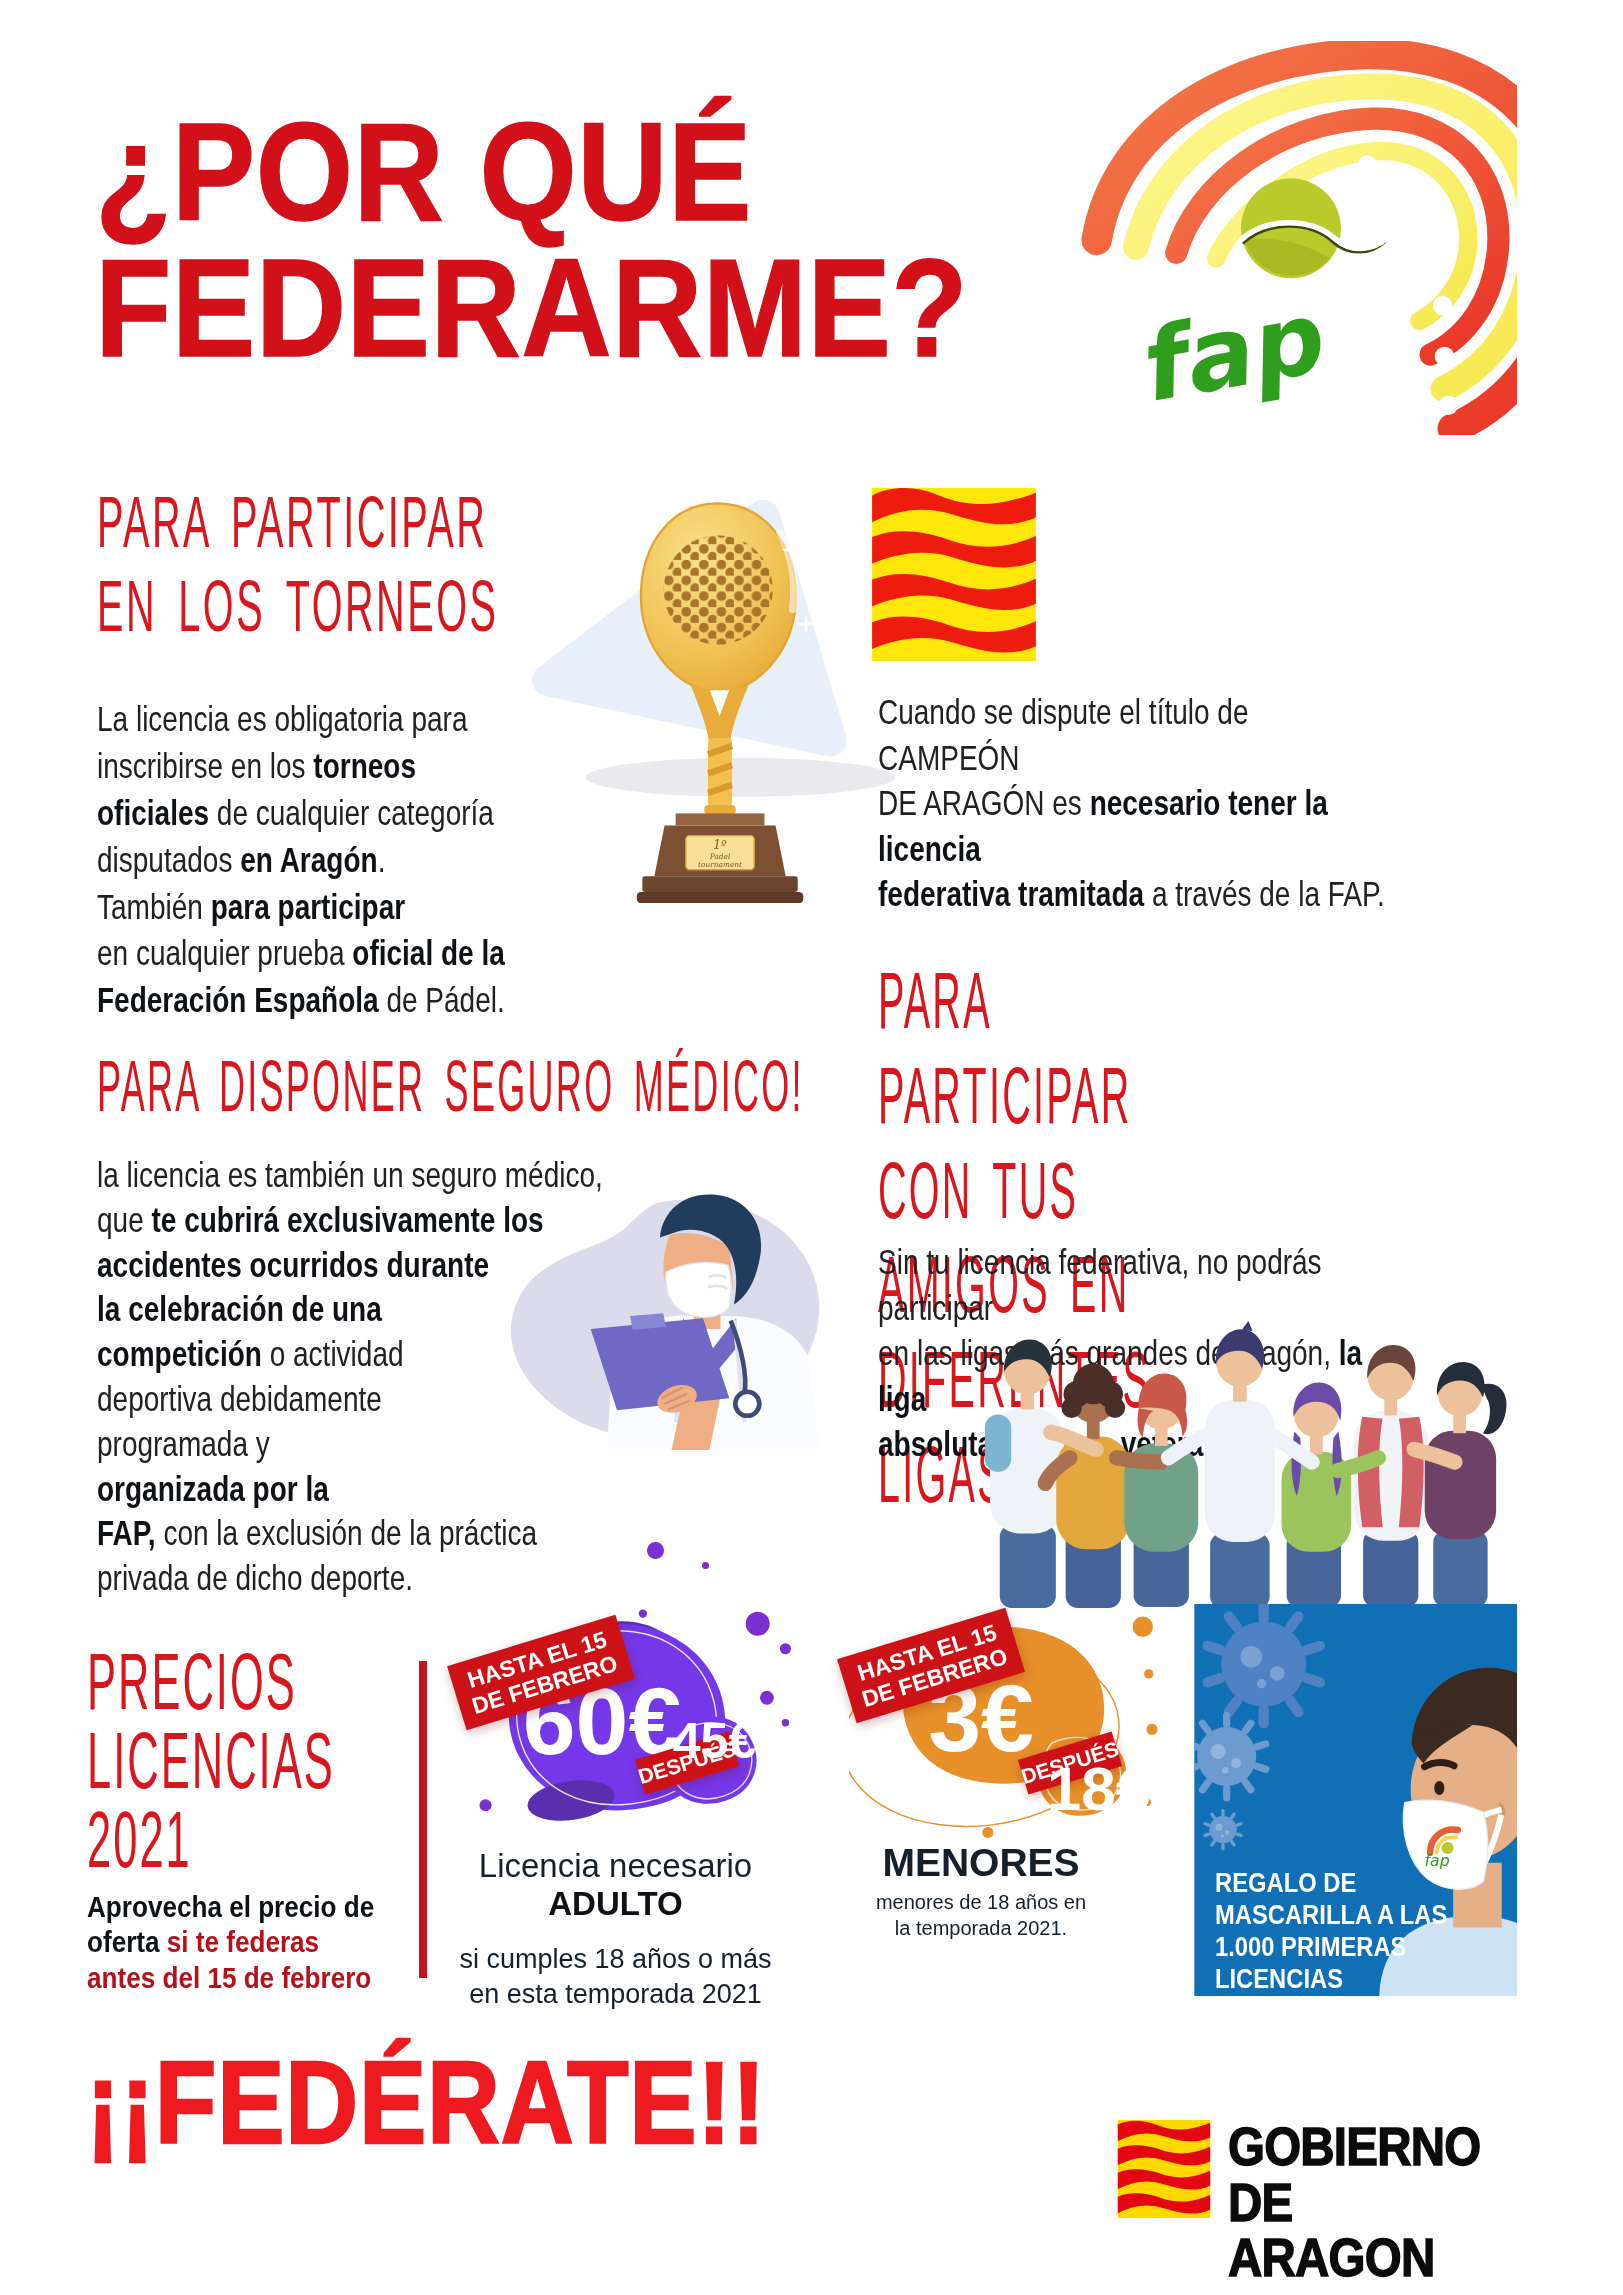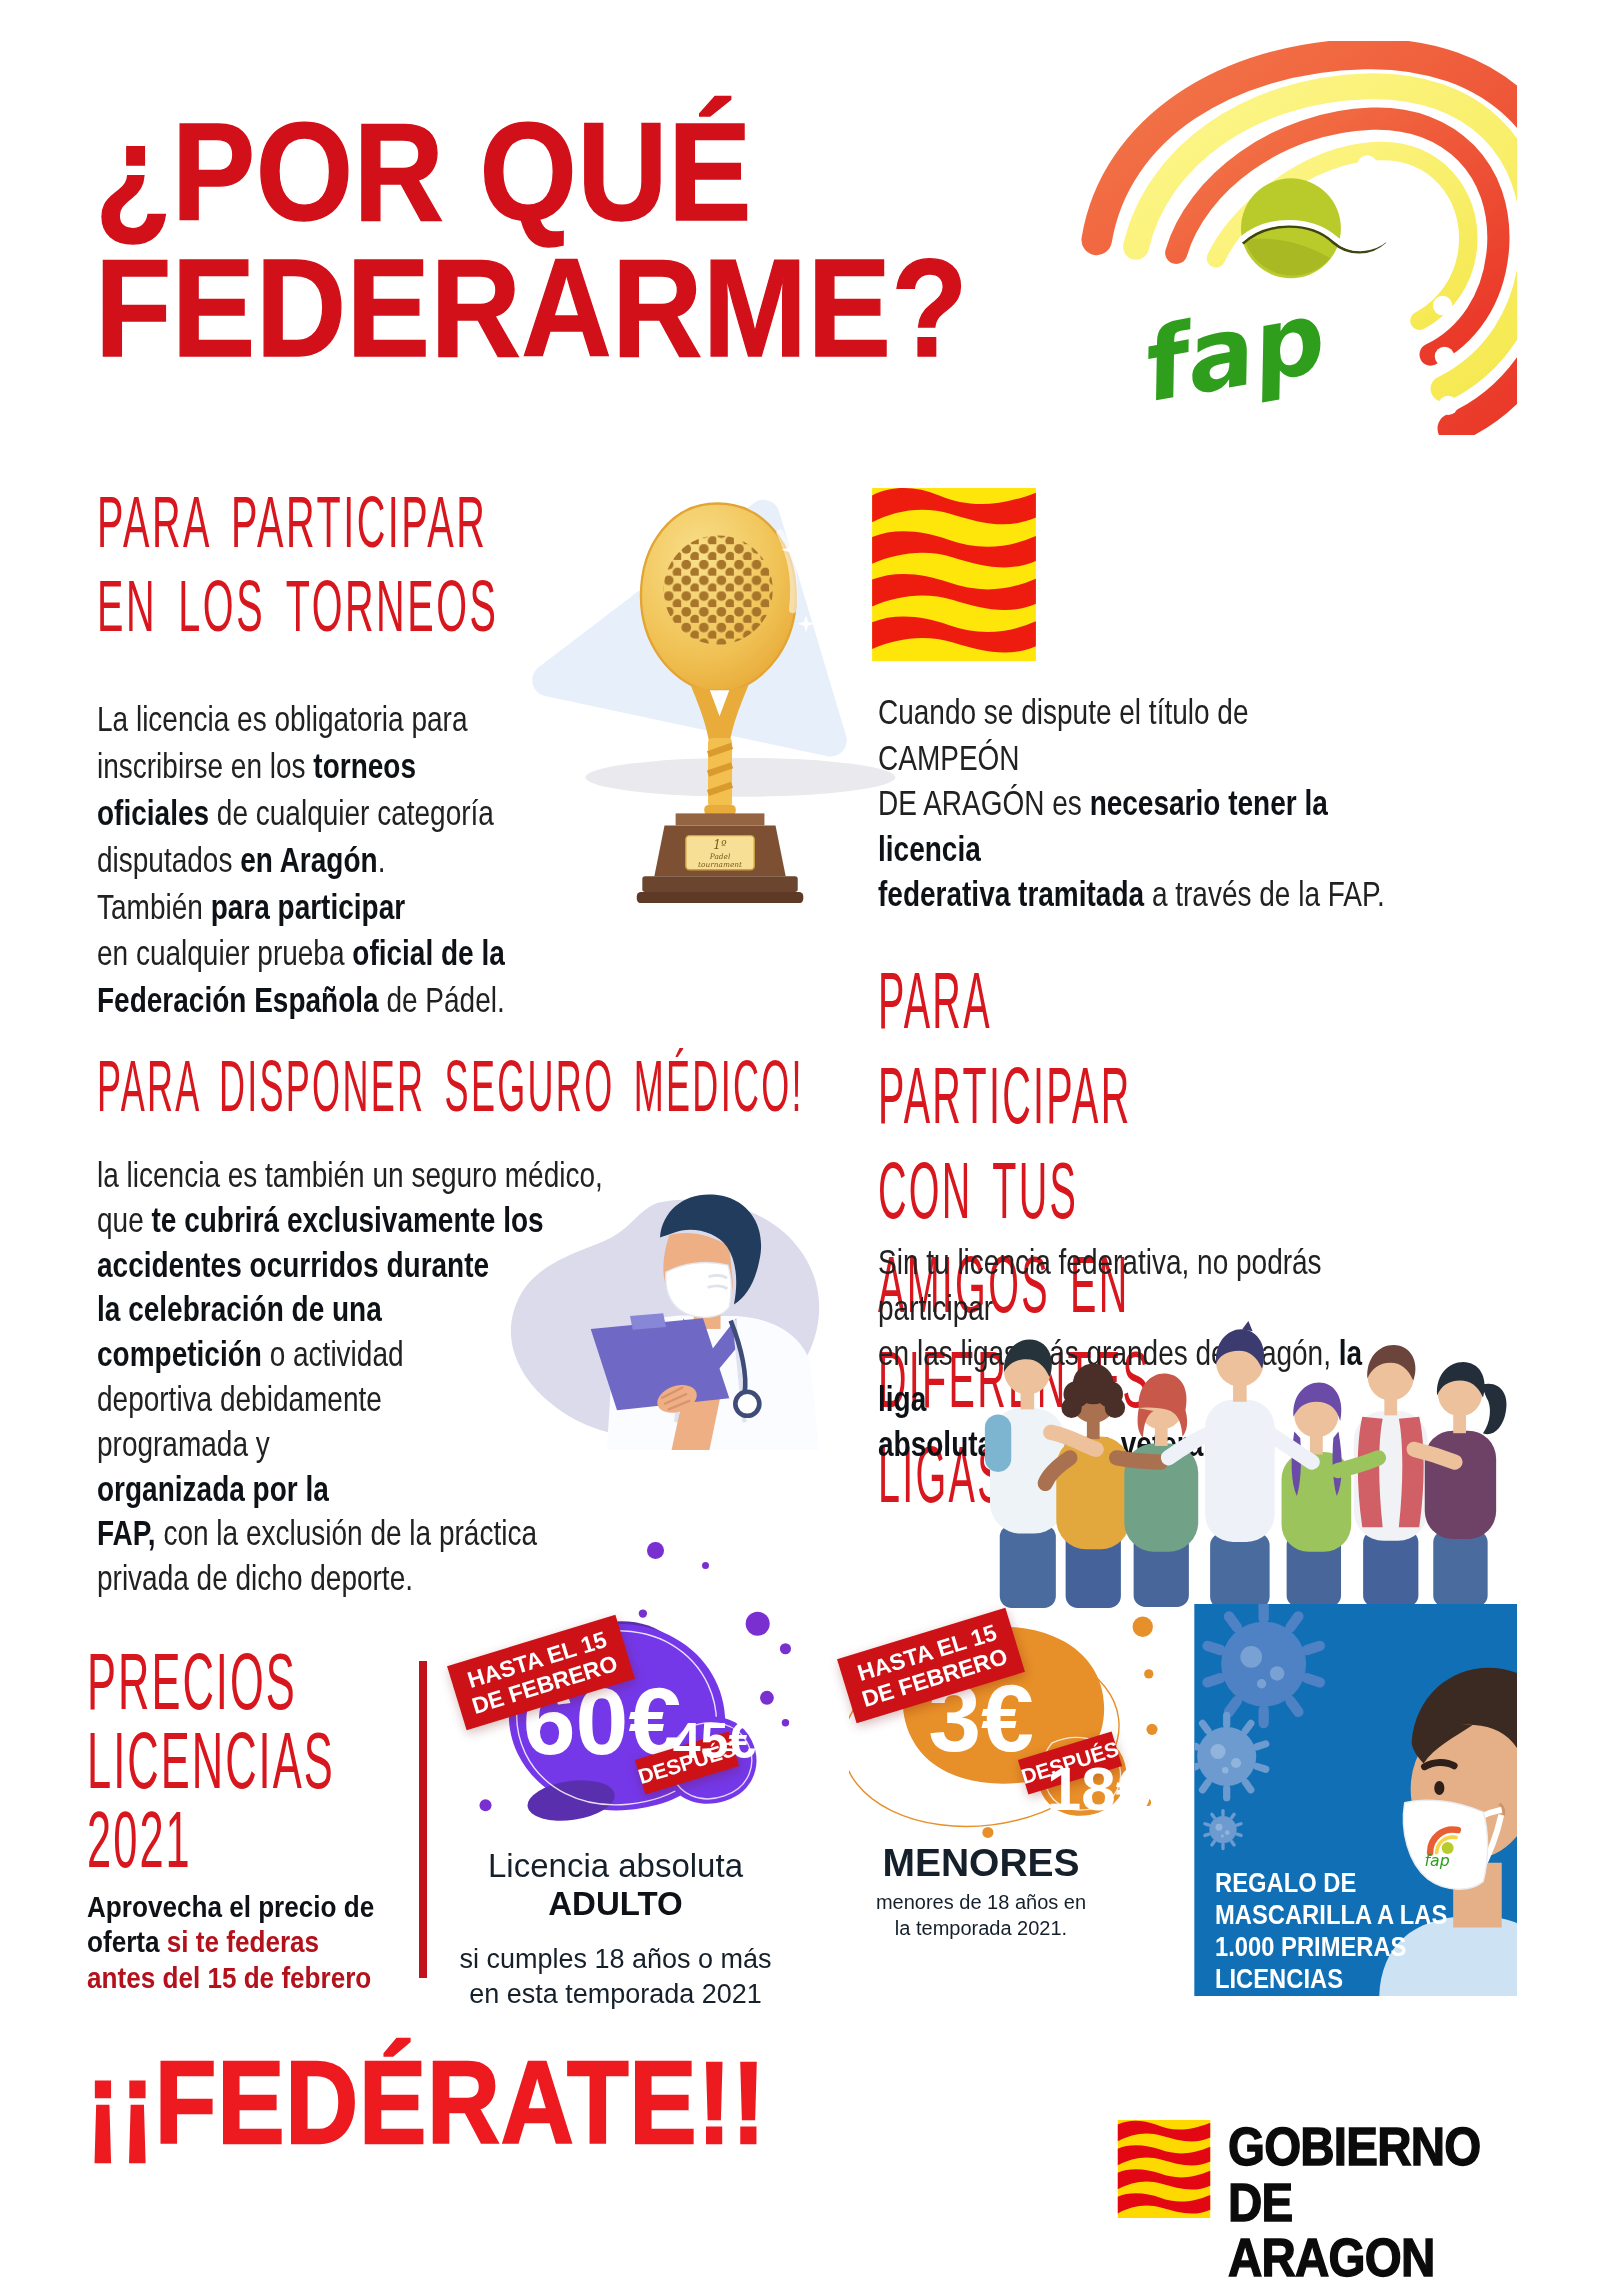--- a/index.html
+++ b/index.html
@@ -297,21 +297,21 @@
   <div class="abs price" style="left:500px;top:1674px;width:204px;font-size:95px;">60€</div>
   <div class="abs ribbon" style="left:453px;top:1639px;width:176px;height:67px;transform:rotate(-17deg);">
     <span class="pre" style="font-size:23px;line-height:1.12;">HASTA EL 15
 DE FEBRERO</span>
   </div>
   <div class="abs ribbon" style="left:638px;top:1745px;width:98px;height:36px;transform:rotate(-17deg);">
     <span style="font-size:21px;">DESPUÉS</span>
   </div>
   <div class="abs price" style="left:643px;top:1716px;width:143px;font-size:50px;">45€</div>
   <div class="abs cap" style="left:426px;top:1847px;width:379px;">
-    <div style="font-size:33px;color:#15202b;"><span>Licencia absoluta </span><span class="b">ADULTO</span></div>
+    <div style="font-size:33px;color:#15202b;"><span>Licencia necesario </span><span class="b">ADULTO</span></div>
     <div class="pre" style="font-size:27px;line-height:1.28;margin-top:19px;">si cumples 18 años o más
 en esta temporada 2021</div>
   </div>
 
   <svg class="abs" style="left:849px;top:1599px;" width="324" height="245" viewBox="0 0 700 530">
     <g fill="#e78f28">
       <circle cx="635" cy="60" r="22"></circle>
         <circle cx="648" cy="162" r="10"></circle>
       <circle cx="655" cy="282" r="12"></circle>
         <circle cx="300" cy="505" r="12"></circle>

